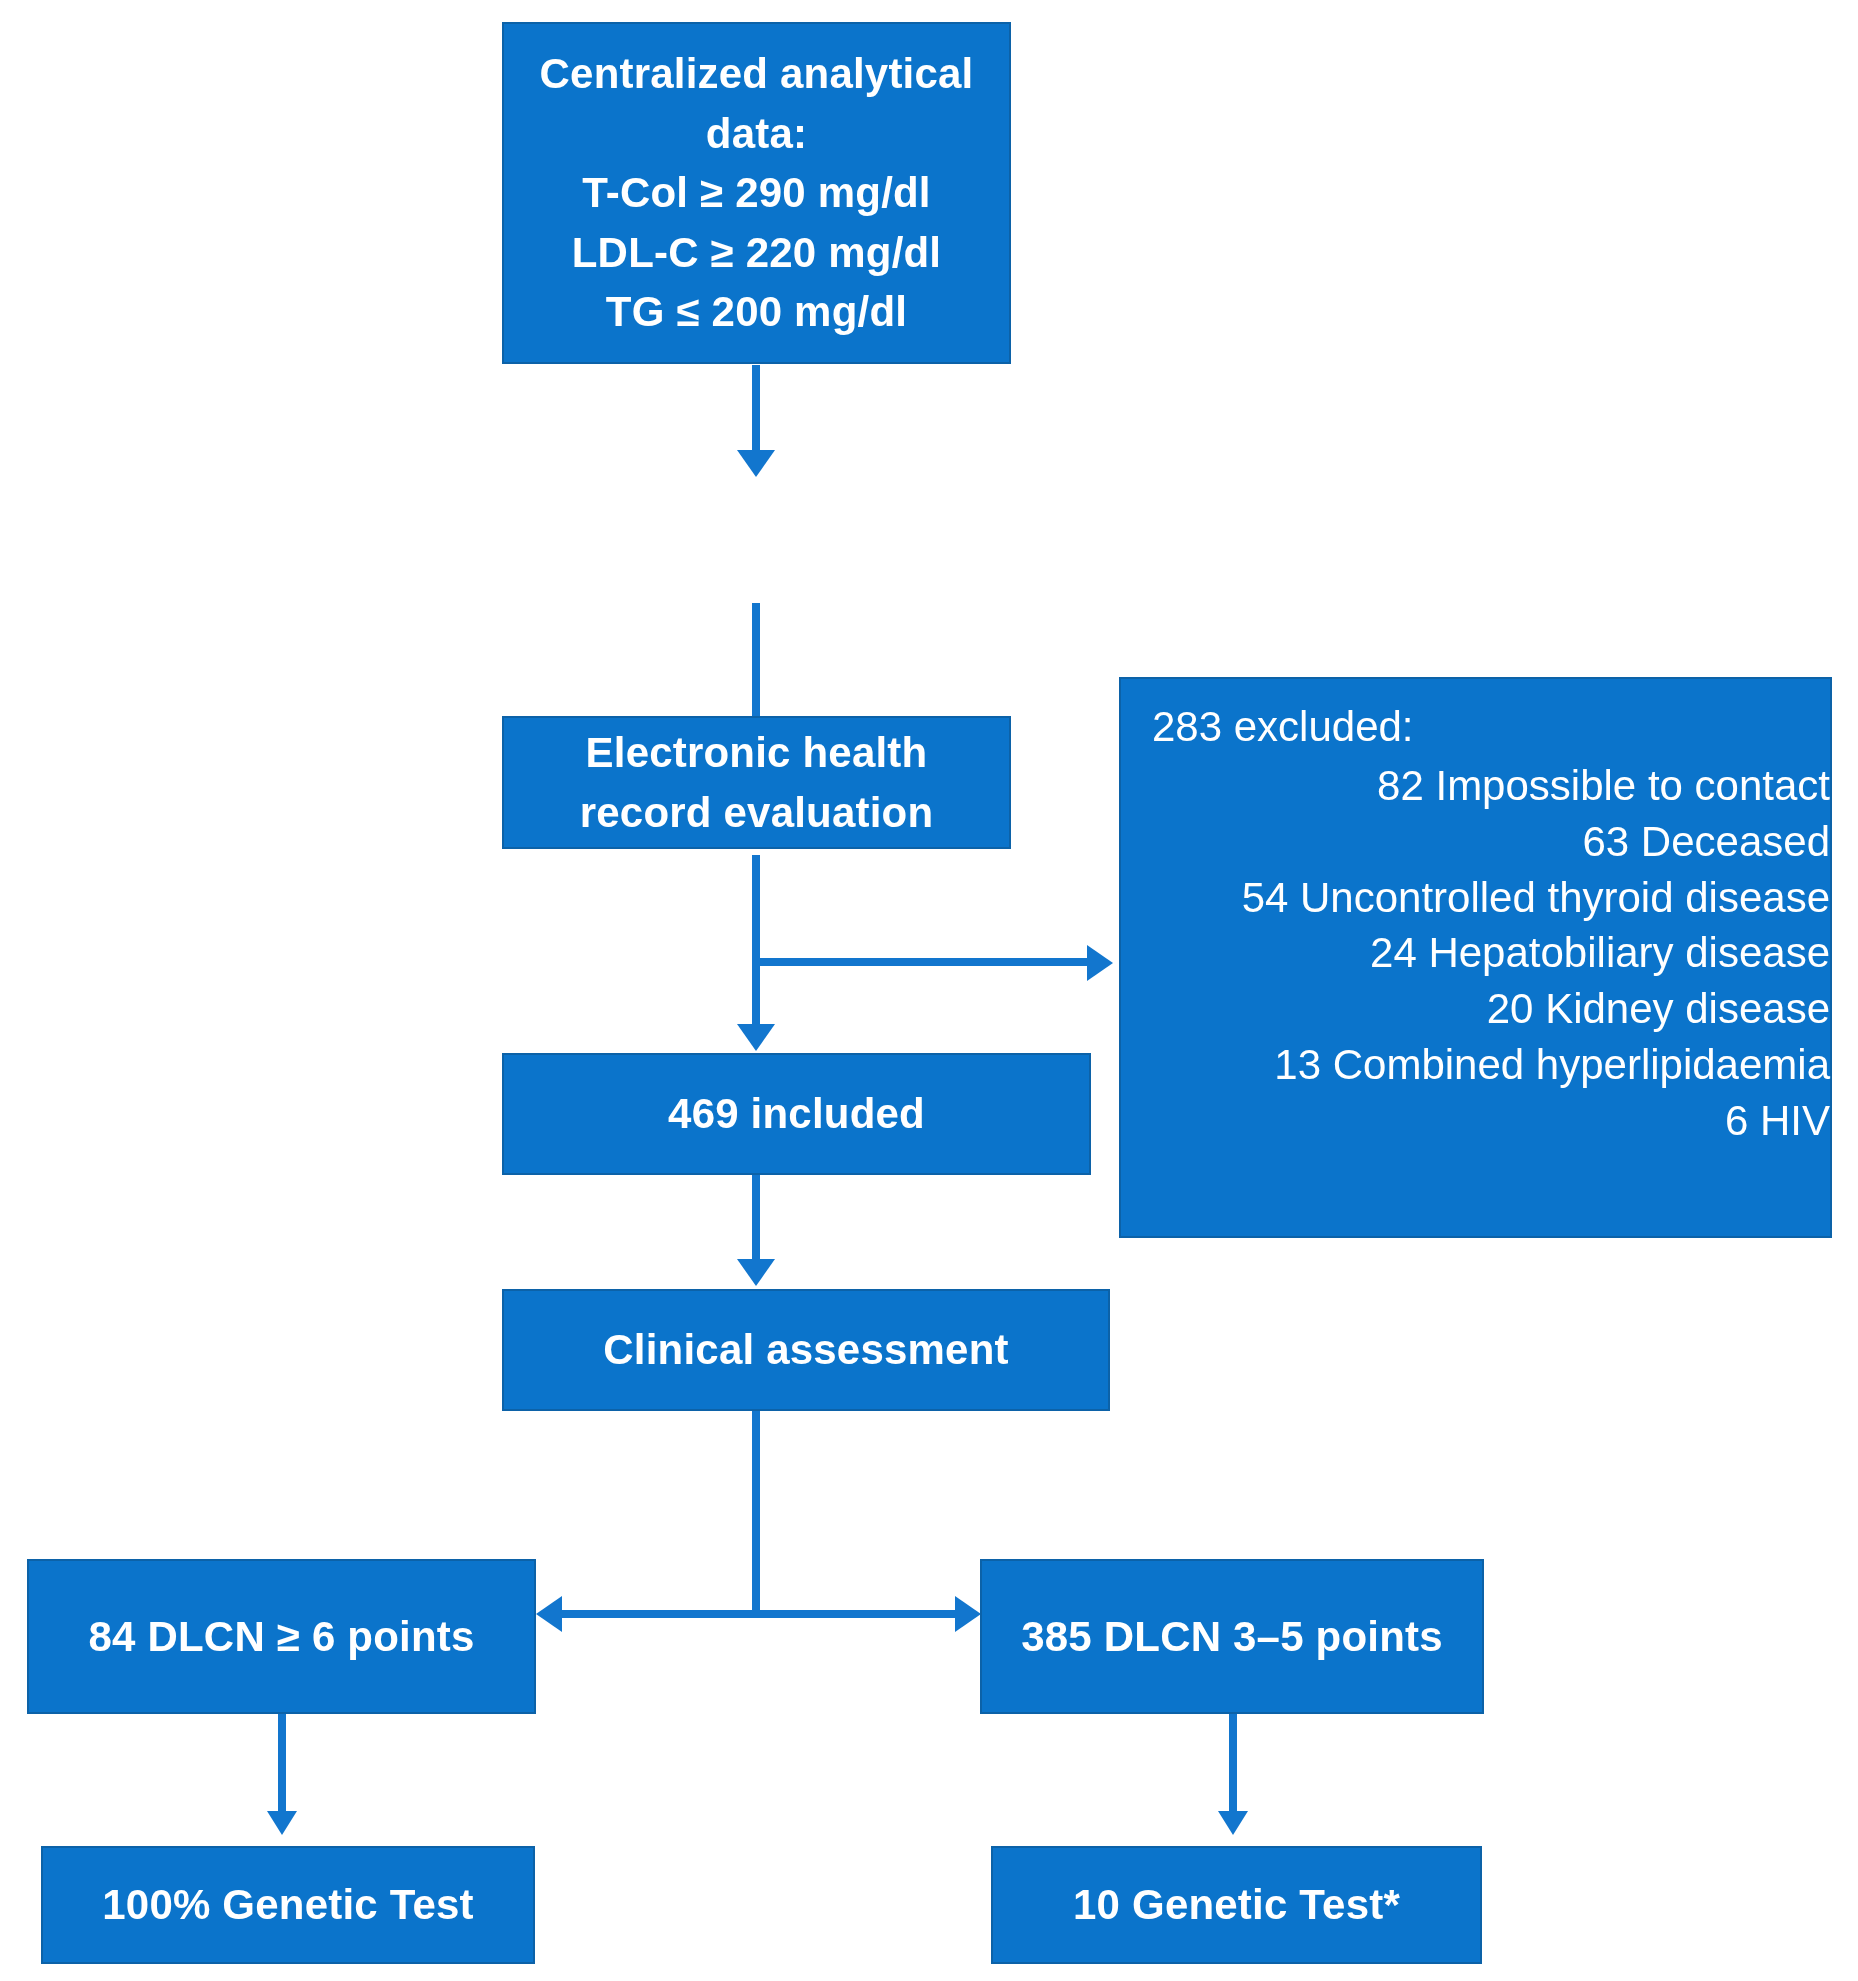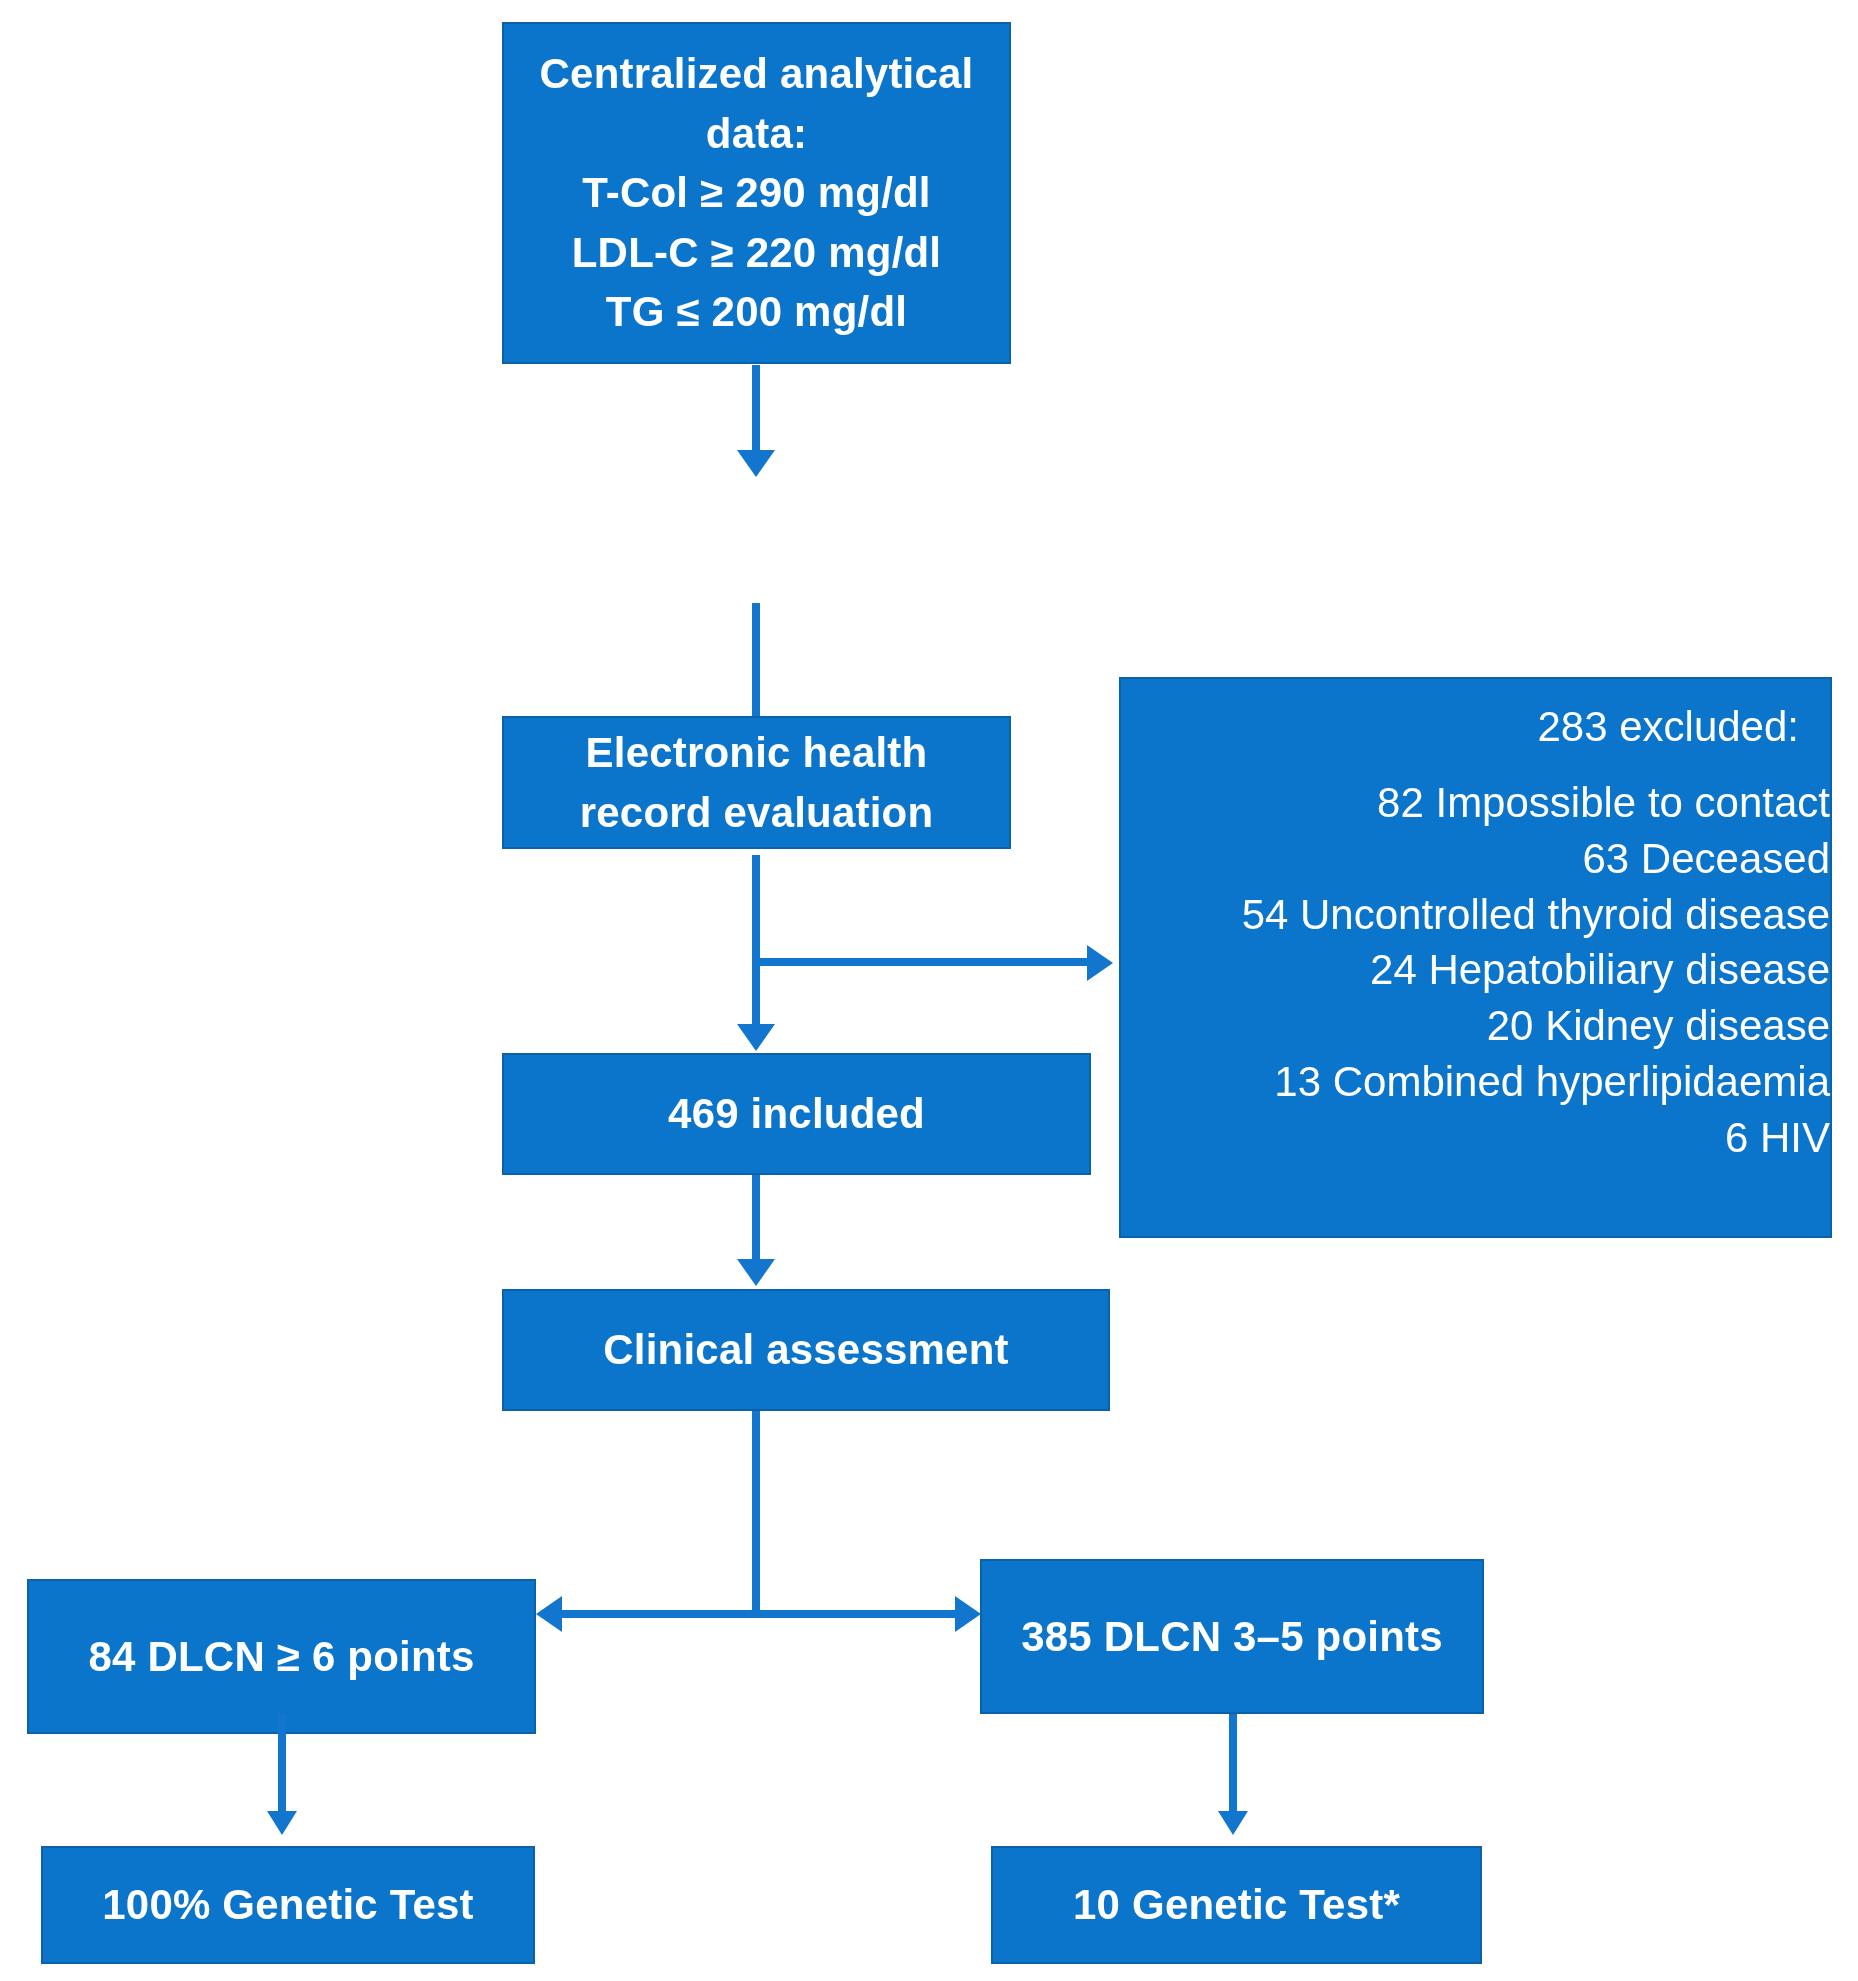--- a/index.html
+++ b/index.html
@@ -36,23 +36,23 @@
     position: absolute;
     box-sizing: border-box;
     background: #0B74CB;
     border: 2.7px solid #0C62A8;
     color: #ffffff;
     font-size: 42px;
     line-height: 1.33;
     padding: 20px 0 20px 31px;
   }
   .excl-title {
-    text-align: right;
+    text-align: left;
     padding-right: 31px;
-    margin-bottom: 20px;
+    margin-bottom: 3px;
   }
   .excl-item {
     text-align: right;
     white-space: nowrap;
   }
   .conn {
     position: absolute;
     background: #1276CE;
   }
   .vline { width: 8.2px; }
@@ -133,21 +133,21 @@
   <div class="arrow-down" style="left:737px; top:1259px;"></div>
 
   <div class="node" style="left:502px; top:1289px; width:608px; height:122px;">Clinical assessment</div>
 
   <div class="conn vline" style="left:752px; top:1411px; height:207px;"></div>
 
   <div class="conn hline" style="left:558px; top:1610px; width:402px;"></div>
   <div class="arrow-left" style="left:536px; top:1596px;"></div>
   <div class="arrow-right" style="left:955px; top:1596px;"></div>
 
-  <div class="node" style="left:27px; top:1559px; width:509px; height:155px;margin-top:20px;">84 DLCN ≥ 6 points</div>
+  <div class="node" style="left:27px; top:1559px; width:509px; height:155px;">84 DLCN ≥ 6 points</div>
 
   <div class="node" style="left:980px; top:1559px; width:504px; height:155px;">385 DLCN 3–5 points</div>
 
   <div class="conn vline" style="left:278px; top:1714px; height:100px;"></div>
   <div class="arrow-down-sm" style="left:267px; top:1811px;"></div>
 
   <div class="conn vline" style="left:1229px; top:1714px; height:100px;"></div>
   <div class="arrow-down-sm" style="left:1218px; top:1811px;"></div>
 
   <div class="node" style="left:41px; top:1846px; width:494px; height:118px;">100% Genetic Test</div>

